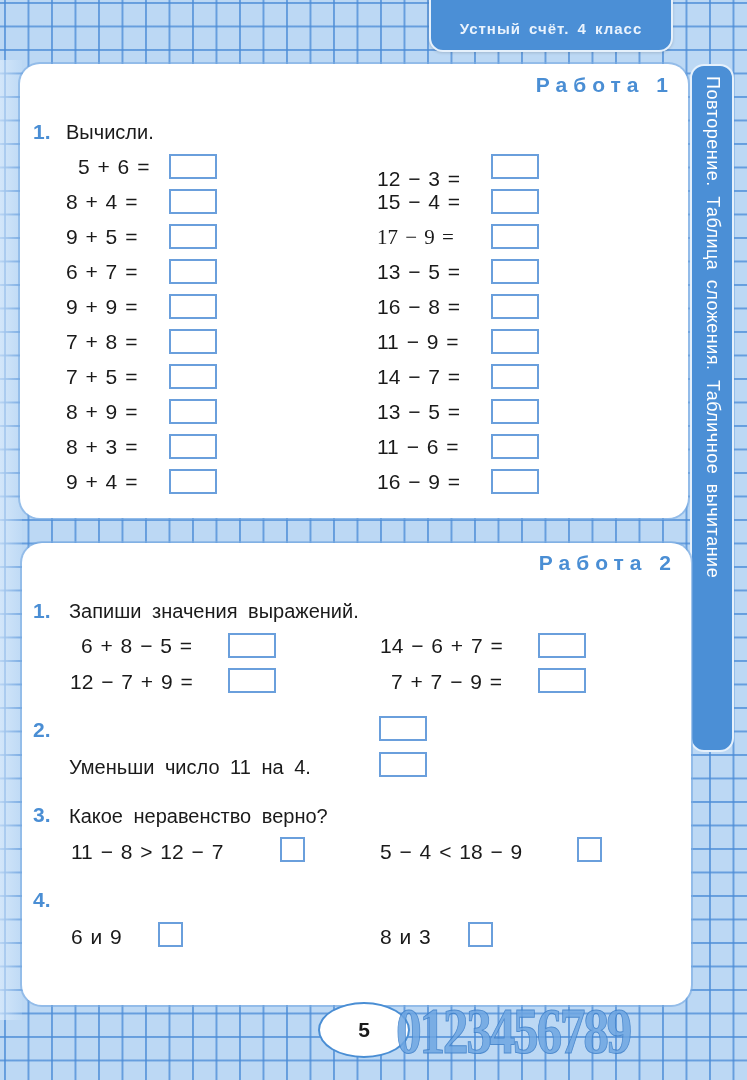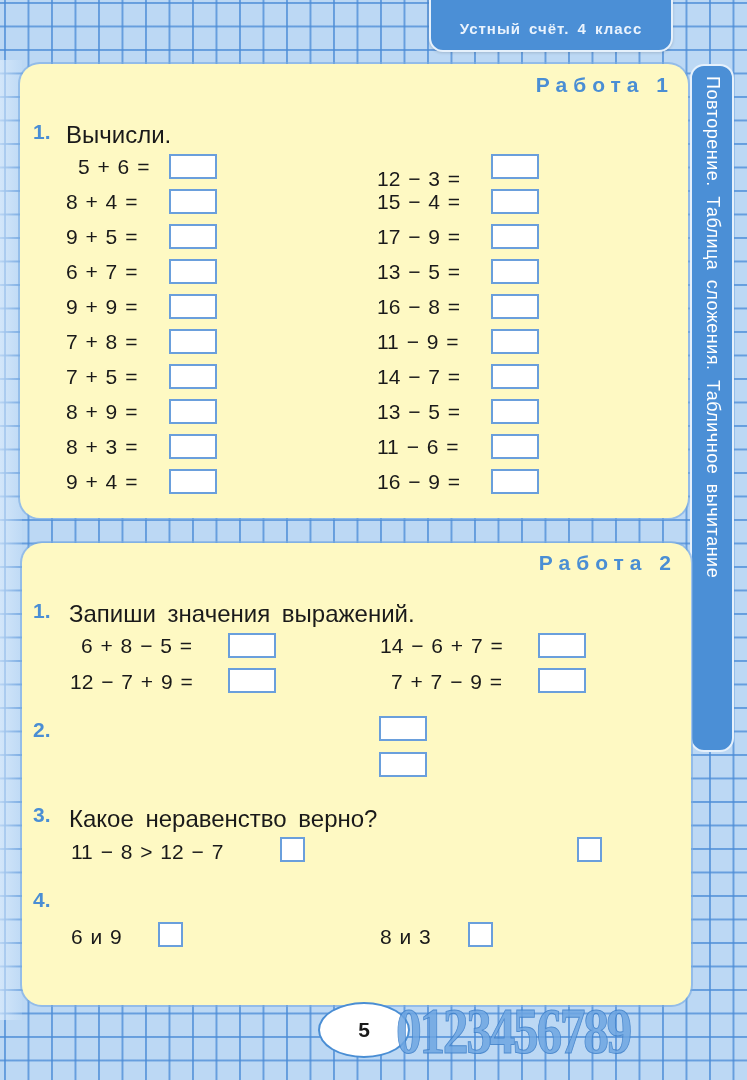--- a/index.html
+++ b/index.html
@@ -31,33 +31,33 @@
     position:absolute; left:690px; top:64px; width:40px; height:684px;
     background:#4b8fd6; border:2px solid #e6f1fc; border-radius:14px;
   }
   .side-tab span {
     position:absolute; left:50%; top:10px;
     writing-mode:vertical-rl;
     transform:translateX(-50%);
     color:#ffffff; font-size:18px; letter-spacing:0.5px; word-spacing:4px; white-space:nowrap;
   }
   .panel {
-    position:absolute; background:#fef9c3; border-radius:20px;
+    position:absolute; background:#ffffff; border-radius:20px;
     box-shadow:0 0 0 2px rgba(120,170,225,0.6);
   }
   #panel1 { left:20px; top:64px; width:668px; height:454px; }
   #panel2 { left:22px; top:543px; width:669px; height:462px; }
   .work-title {
     position:absolute; right:14px; color:#4a8ed4; font-weight:bold;
     font-size:21px; letter-spacing:6px;
   }
   #panel1 .work-title { top:9px; }
   #panel2 .work-title { top:8px; }
   .task-num { color:#4a8ed4; font-weight:bold; font-size:21px; position:absolute; }
-  .task-text { position:absolute; font-size:24px; word-spacing:5px; }
+  .task-text { position:absolute; font-size:20px; word-spacing:5px; }
   .expr {
     position:absolute; font-size:21px; white-space:nowrap; word-spacing:2px;
   }
   .box {
     position:absolute; width:48px; height:25px; border:2px solid #6a9fdc; background:#fff;
     box-sizing:border-box;
   }
   .sq {
     position:absolute; width:25px; height:25px; border:2px solid #6a9fdc; background:#fff;
     box-sizing:border-box;
@@ -113,21 +113,21 @@
   <div class="box" style="left:149px; top:335px;"></div>
   <div class="expr" style="left:46px; top:371px;">8 + 3 =</div>
   <div class="box" style="left:149px; top:370px;"></div>
   <div class="expr" style="left:46px; top:406px;">9 + 4 =</div>
   <div class="box" style="left:149px; top:405px;"></div>
 
   <div class="expr" style="left:357px; top:91px;margin-top:12px;">12 − 3 =</div>
   <div class="box" style="left:471px; top:90px;"></div>
   <div class="expr" style="left:357px; top:126px;">15 − 4 =</div>
   <div class="box" style="left:471px; top:125px;"></div>
-  <div class="expr" style="left:357px; top:161px;">17 − 9 =</div>
+  <div class="expr" style="left:357px; top:161px;font-family:Liberation Serif, serif;">17 − 9 =</div>
   <div class="box" style="left:471px; top:160px;"></div>
   <div class="expr" style="left:357px; top:196px;">13 − 5 =</div>
   <div class="box" style="left:471px; top:195px;"></div>
   <div class="expr" style="left:357px; top:231px;">16 − 8 =</div>
   <div class="box" style="left:471px; top:230px;"></div>
   <div class="expr" style="left:357px; top:266px;">11 − 9 =</div>
   <div class="box" style="left:471px; top:265px;"></div>
   <div class="expr" style="left:357px; top:301px;">14 − 7 =</div>
   <div class="box" style="left:471px; top:300px;"></div>
   <div class="expr" style="left:357px; top:336px;">13 − 5 =</div>
@@ -147,26 +147,28 @@
   <div class="box" style="left:206px; top:90px;"></div>
   <div class="expr" style="left:358px; top:91px;">14 − 6 + 7 =</div>
   <div class="box" style="left:516px; top:90px;"></div>
   <div class="expr" style="left:48px; top:127px;">12 − 7 + 9 =</div>
   <div class="box" style="left:206px; top:125px;"></div>
   <div class="expr" style="left:369px; top:127px;">7 + 7 − 9 =</div>
   <div class="box" style="left:516px; top:125px;"></div>
 
   <div class="task-num" style="left:11px; top:175px;">2.</div>
   <div class="box" style="left:357px; top:173px;"></div>
+  <div class="task-text" style="left:47px; top:213px;">Уменьши число 11 на 4.</div>
   <div class="box" style="left:357px; top:209px;"></div>
 
   <div class="task-num" style="left:11px; top:260px;">3.</div>
   <div class="task-text" style="left:47px; top:262px;">Какое неравенство верно?</div>
   <div class="expr" style="left:49px; top:297px;">11 − 8 &gt; 12 − 7</div>
   <div class="sq" style="left:258px; top:294px;"></div>
+  <div class="expr" style="left:358px; top:297px;">5 − 4 &lt; 18 − 9</div>
   <div class="sq" style="left:555px; top:294px;"></div>
 
   <div class="task-num" style="left:11px; top:345px;">4.</div>
   <div class="expr" style="left:49px; top:382px;">6 и 9</div>
   <div class="sq" style="left:136px; top:379px;"></div>
   <div class="expr" style="left:358px; top:382px;">8 и 3</div>
   <div class="sq" style="left:446px; top:379px;"></div>
 </div>
 
 <div class="page-num">

